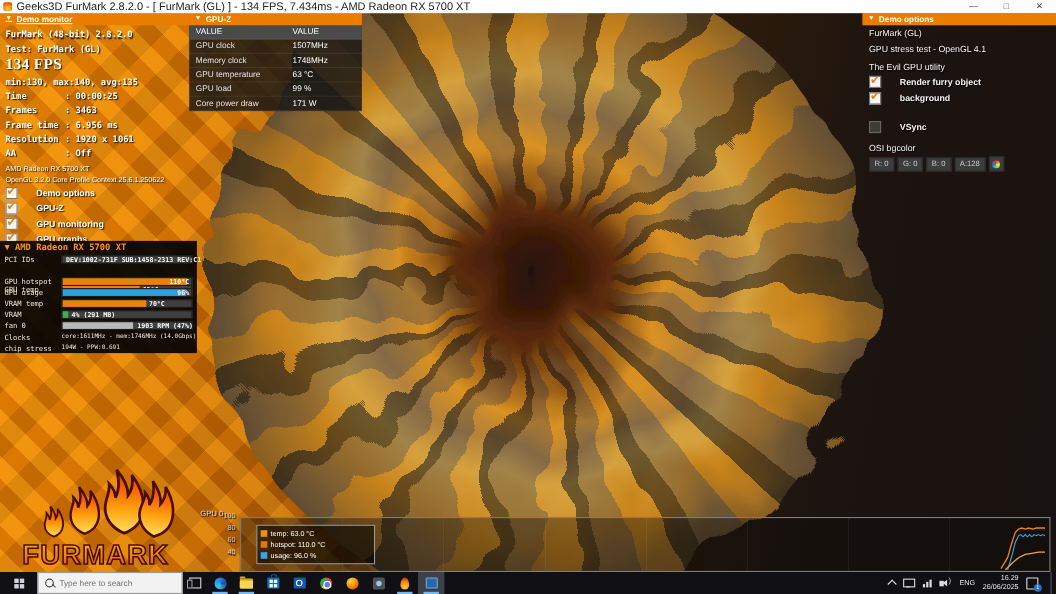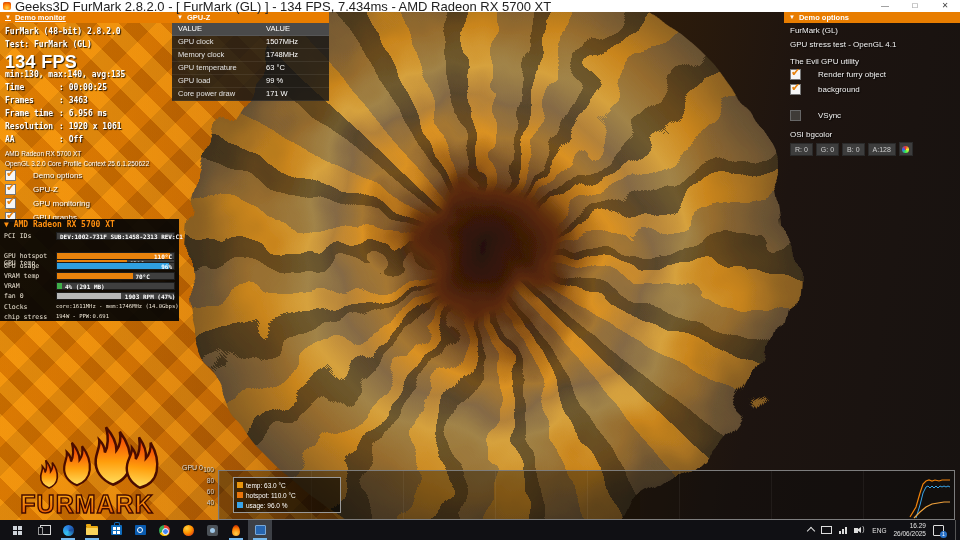--- a/index.html
+++ b/index.html
@@ -1,20 +1,20 @@
 <!DOCTYPE html>
 <html><head>
 <meta charset="utf-8">
 <style>
   html,body{margin:0;padding:0;background:#000;}
   #root{position:relative;width:960px;height:540px;overflow:hidden;font-family:"Liberation Sans",sans-serif;-webkit-font-smoothing:antialiased;}
   
   .titlebar{position:absolute;left:0;top:0;width:960px;height:12px;background:#ffffff;display:flex;align-items:center;z-index:30;}
   .titlebar .appicon{width:8px;height:8px;margin:0 4px 0 3px;border-radius:2px;background:radial-gradient(circle at 50% 75%,#ffd24a,#ff7a00 55%,#c42d00);}
-  .titlebar .title{font-size:13px;color:#222;white-space:nowrap;}
+  .titlebar .title{font-size:10px;color:#222;white-space:nowrap;}
   .wincontrols{margin-left:auto;display:flex;}
   .wincontrols span{width:30px;text-align:center;font-size:8px;color:#444;line-height:12px;}
   
   .scene{position:absolute;left:0;top:12px;width:960px;height:508px;overflow:hidden;z-index:1;
     background:linear-gradient(100deg,#f08a00 0%,#e07c00 14%,#b86206 30%,#6a3a06 46%,#2e1c0a 62%,#1d1410 78%,#171210 100%);}
   .tiles{position:absolute;left:0;top:0;width:640px;height:508px;
     background-image:
       repeating-linear-gradient(45deg,rgba(255,180,40,.30) 0 15px,rgba(150,70,0,.22) 15px 30px),
       repeating-linear-gradient(-45deg,rgba(255,150,10,.25) 0 21px,rgba(110,55,0,.18) 21px 42px);}
   .tiles:after{content:'';position:absolute;inset:0;background:linear-gradient(90deg,rgba(36,23,8,0) 40%,rgba(36,23,8,.85) 85%,#241708 100%);}
@@ -26,28 +26,28 @@
   
   .phead{position:absolute;top:12px;height:11px;background:#e87d00;color:#fff;font-weight:bold;font-size:7.5px;line-height:11px;z-index:10;display:flex;align-items:center;}
   .phead .arrow{font-size:6px;margin:0 4px 0 5px;}
   .ph-dm{left:0;width:172px;text-decoration:underline;}
   .ph-gz{left:172px;width:157px;}
   .ph-do{left:784px;width:176px;}
   
   .osd{position:absolute;left:5px;top:24px;width:170px;height:195px;z-index:9;color:#fff;
     font-family:"DejaVu Sans Mono",monospace;font-weight:bold;font-size:8px;text-shadow:1px 1px 1px rgba(0,0,0,.85);}
   .osd .ln{position:absolute;left:0;white-space:nowrap;}
-  .fpsbig{font-size:18px;font-family:Liberation Sans, sans-serif;letter-spacing:.3px;}
+  .fpsbig{font-size:14px;font-family:Liberation Serif, serif;letter-spacing:.3px;}
   .kv .k{display:inline-block;width:54px;}
   .smallsans{font-family:"Liberation Sans",sans-serif;font-weight:normal;font-size:6.5px;}
   .cbrow{position:absolute;left:0;display:flex;align-items:center;height:11px;}
   .cb{position:relative;width:9px;height:9px;background:#f6f6f6;border:1px solid #777;margin-right:5px;flex:none;}
   .cb .chk{position:absolute;left:0px;top:-4px;color:#e8820c;font-size:11px;font-family:"DejaVu Sans",sans-serif;text-shadow:none;}
   .cb.off{background:#3f3b37;border-color:#666;}
-  .cblabel{font-family:"Liberation Sans",sans-serif;font-weight:normal;font-size:8px;padding-left:12px;}
+  .cblabel{font-family:"Liberation Sans",sans-serif;font-weight:bold;font-size:8px;padding-left:12px;}
   
   .gpuz{position:absolute;left:172px;top:23px;width:157px;z-index:9;background:rgba(22,22,22,.82);font-size:7.5px;color:#e2e2e2;}
   .gpuz .trow{display:flex;height:12px;line-height:12px;border-bottom:1px solid rgba(255,255,255,.07);}
   .gpuz .trow.head{background:#4a4a4a;color:#fff;}
   .gpuz .c1{width:88px;padding-left:6px;}
   .gpuz .c2{flex:1;color:#fff;}
   
   .dopts{position:absolute;left:790px;top:24px;width:166px;height:140px;z-index:9;color:#f2f2f2;font-size:8px;text-shadow:1px 1px 1px rgba(0,0,0,.8);}
   .dopts .ln{position:absolute;left:0;white-space:nowrap;}
   .chips{position:absolute;left:0;top:118px;display:flex;gap:3px;align-items:center;}
@@ -373,20 +373,24 @@
 
   <div class="taskbar">
     <div class="start">
         <span class="winlogo">
           <i></i>
           <i></i>
           <i></i>
           <i></i>
         </span>
       </div>
+    <div class="search">
+      <span class="mag"></span>
+      <input placeholder="Type here to search" style="">
+    </div>
     <div class="tv">
         <i></i>
       </div>
     <div class="apps">
       <div class="app open">
           <span class="i-edge"></span>
         </div>
       <div class="app open">
           <span class="i-folder"></span>
         </div>

